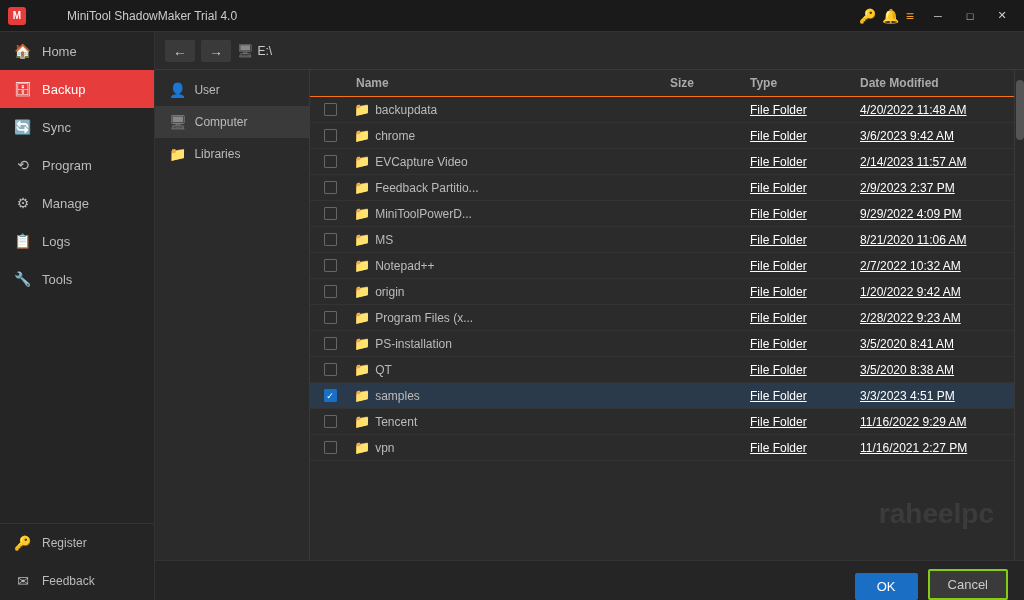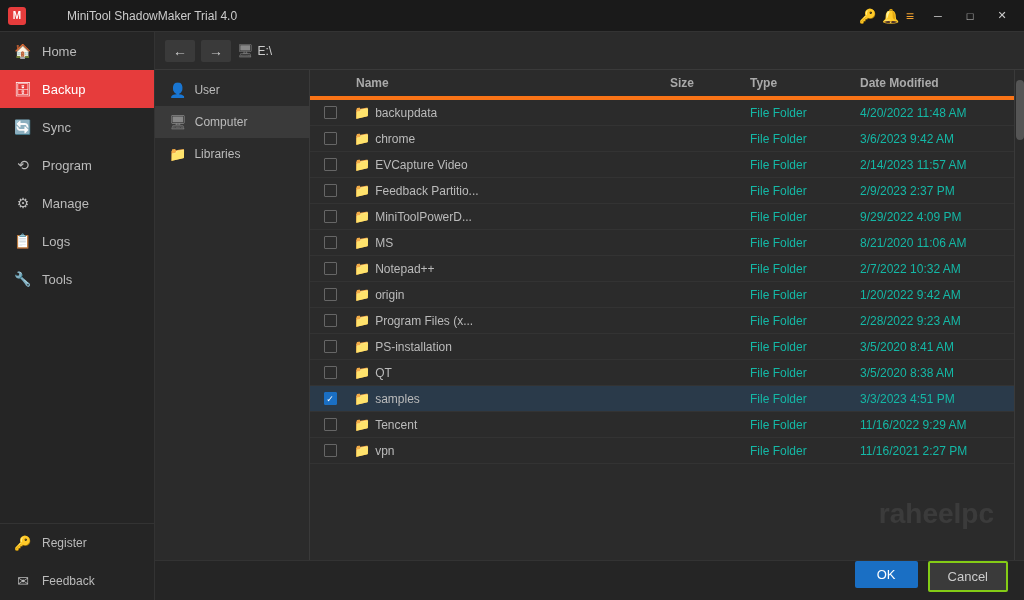--- a/index.html
+++ b/index.html
@@ -158,21 +158,21 @@
       flex: 1;
       overflow: hidden;
       position: relative;
       display: flex;
       flex-direction: column;
     }
     #file-list-header {
       display: grid;
       grid-template-columns: 40px 1fr 80px 110px 160px;
       background: #2b2b2b;
-      border-bottom: 4px solid #f97316;
+      border-bottom: 1px solid #f97316;
       padding: 6px 0;
       color: #aaa;
       font-size: 12px;
       position: sticky;
       top: 0;
     }
     .col-header {
       padding: 0 6px;
       font-weight: 600;
     }
@@ -221,39 +221,39 @@
     .file-name {
       display: flex;
       align-items: center;
       gap: 5px;
       padding: 0 4px;
       white-space: nowrap;
       overflow: hidden;
       text-overflow: ellipsis;
     }
     .folder-icon { color: #c8a040; font-size: 13px; }
-    .col-cell { padding: 0 6px; color: #14b8a6; }
+    .col-cell { padding: 0 6px; color: #ffffff; text-decoration: underline; }
 
     
     .watermark {
       position: absolute;
       bottom: 30px;
       right: 20px;
       color: rgba(255,255,255,0.08);
       font-size: 28px;
       font-weight: bold;
       pointer-events: none;
     }
 
     
     #bottom-bar {
       height: 40px;
       background: #252525;
       display: flex;
-      align-items: flex-start;
+      align-items: flex-end;
       justify-content: flex-end;
       padding: 0 16px;
       gap: 10px;
       border-top: 1px solid #333;
     }
     .btn-ok {
       background: #1a6fc4;
       color: white;
       border: none;
       padding: 6px 22px;

